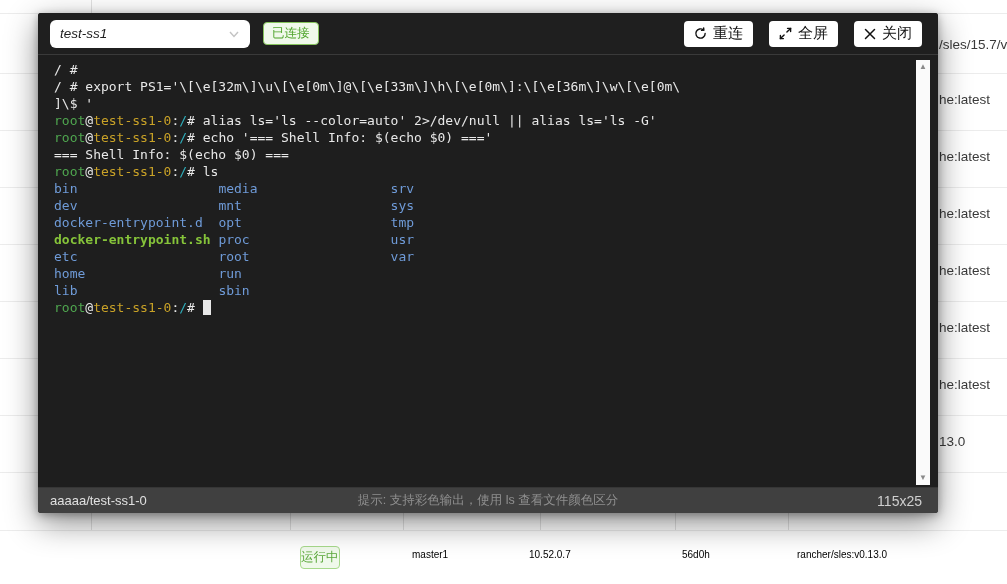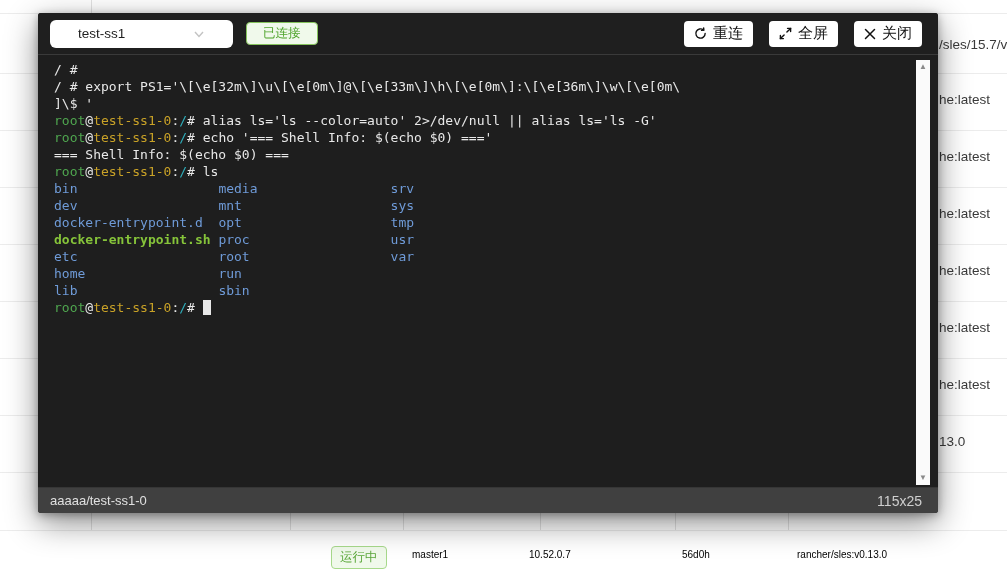--- a/index.html
+++ b/index.html
@@ -18,43 +18,43 @@
   }
   .bg-bottom-row{position:absolute;left:0;top:530px;width:1007px;height:54px;}
   .ns-badge{
     position:absolute;left:99px;top:13px;
     border:1px solid #d8d8d8;border-radius:4px;background:#fefefe;
     padding:3px 11px;font-size:13px;color:#333;white-space:nowrap;
   }
   .state-badge{
     position:absolute;left:300px;top:16px;
     border:1px solid #a7d98b;border-radius:4px;background:#f0f9eb;
-    padding:2px 8px;font-size:12.5px;color:#5aa73a;white-space:nowrap;margin-left:31px;
+    padding:2px 0;font-size:12.5px;color:#5aa73a;white-space:nowrap;
   }
   .bg-cell{position:absolute;top:19px;font-size:10px;color:#000000;white-space:nowrap;}
   
   .modal{
     position:absolute;left:38px;top:13px;width:900px;height:500px;
     background:#1e1e1e;border-radius:3px;overflow:hidden;
     box-shadow:0 10px 32px rgba(0,0,0,.45), 0 2px 8px rgba(0,0,0,.3);
     display:flex;flex-direction:column;
   }
   .topbar{
     height:42px;flex:0 0 42px;background:#1f1f1f;border-bottom:1px solid #3a3a3a;
     display:flex;align-items:center;padding:0 16px 0 12px;box-sizing:border-box;
   }
   .select{
-    width:183px;height:28px;background:#fff;border-radius:6px;
+    width:200px;height:28px;background:#fff;border-radius:6px;
     display:flex;align-items:center;justify-content:space-between;
-    padding:0 28px;box-sizing:border-box;cursor:pointer;
+    padding:0 10px;box-sizing:border-box;cursor:pointer;font-style:italic;
   }
   .select .val{font-size:13.5px;color:#1f1f1f;}
   .conn-badge{
     margin-left:13px;background:#f0f9eb;border:1px solid #85c35c;border-radius:4px;
-    padding:2px 16px;font-size:12.5px;color:#51a52e;white-space:nowrap;
+    padding:2px 8px;font-size:12.5px;color:#51a52e;white-space:nowrap;
   }
   .btns{margin-left:auto;display:flex;gap:16px;}
   .tbtn{
     background:#fff;border:none;border-radius:4px;height:26px;padding:0 10px;
     display:inline-flex;align-items:center;gap:6px;font-size:15px;color:#111;
     font-family:"Liberation Sans", sans-serif;cursor:pointer;white-space:nowrap;
   }
   .tbtn svg{display:block;}
   
   .terminal{position:relative;flex:1 1 auto;background:#1e1e1e;overflow:hidden;}
@@ -169,16 +169,17 @@
   <div class="terminal">
     <pre class="term-out"><div><span class="c-fg">/ #</span></div><div><span class="c-fg">/ # export PS1='\[\e[32m\]\u\[\e[0m\]@\[\e[33m\]\h\[\e[0m\]:\[\e[36m\]\w\[\e[0m\</span></div><div><span class="c-fg">]\$ '</span></div><div><span class="c-green">root</span><span class="c-fg">@</span><span class="c-yellow">test-ss1-0</span><span class="c-fg">:</span><span class="c-cyan">/</span><span class="c-fg"># alias ls='ls --color=auto' 2&gt;/dev/null || alias ls='ls -G'</span></div><div><span class="c-green">root</span><span class="c-fg">@</span><span class="c-yellow">test-ss1-0</span><span class="c-fg">:</span><span class="c-cyan">/</span><span class="c-fg"># echo '=== Shell Info: $(echo $0) ==='</span></div><div><span class="c-fg">=== Shell Info: $(echo $0) ===</span></div><div><span class="c-green">root</span><span class="c-fg">@</span><span class="c-yellow">test-ss1-0</span><span class="c-fg">:</span><span class="c-cyan">/</span><span class="c-fg"># ls</span></div><div><span class="c-blue">bin                  </span><span class="c-blue">media                 </span><span class="c-blue">srv</span></div><div><span class="c-blue">dev                  </span><span class="c-blue">mnt                   </span><span class="c-blue">sys</span></div><div><span class="c-blue">docker-entrypoint.d  </span><span class="c-blue">opt                   </span><span class="c-blue">tmp</span></div><div><span class="c-exec">docker-entrypoint.sh </span><span class="c-blue">proc                  </span><span class="c-blue">usr</span></div><div><span class="c-blue">etc                  </span><span class="c-blue">root                  </span><span class="c-blue">var</span></div><div><span class="c-blue">home                 </span><span class="c-blue">run</span></div><div><span class="c-blue">lib                  </span><span class="c-blue">sbin</span></div><div><span class="c-green">root</span><span class="c-fg">@</span><span class="c-yellow">test-ss1-0</span><span class="c-fg">:</span><span class="c-cyan">/</span><span class="c-fg"># </span><span class="c-cursor"> </span></div></pre>
     <div class="scrollbar">
       <span class="sb-arrow">▲</span>
       <span class="sb-arrow">▼</span>
     </div>
   </div>
 
   <div class="statusbar">
     <span class="sb-pod">aaaaa/test-ss1-0</span>
+    <span class="sb-hint">提示: 支持彩色输出，使用 ls 查看文件颜色区分</span>
     <span class="sb-size">115x25</span>
   </div>
 
 </div>
 
 </body></html>

